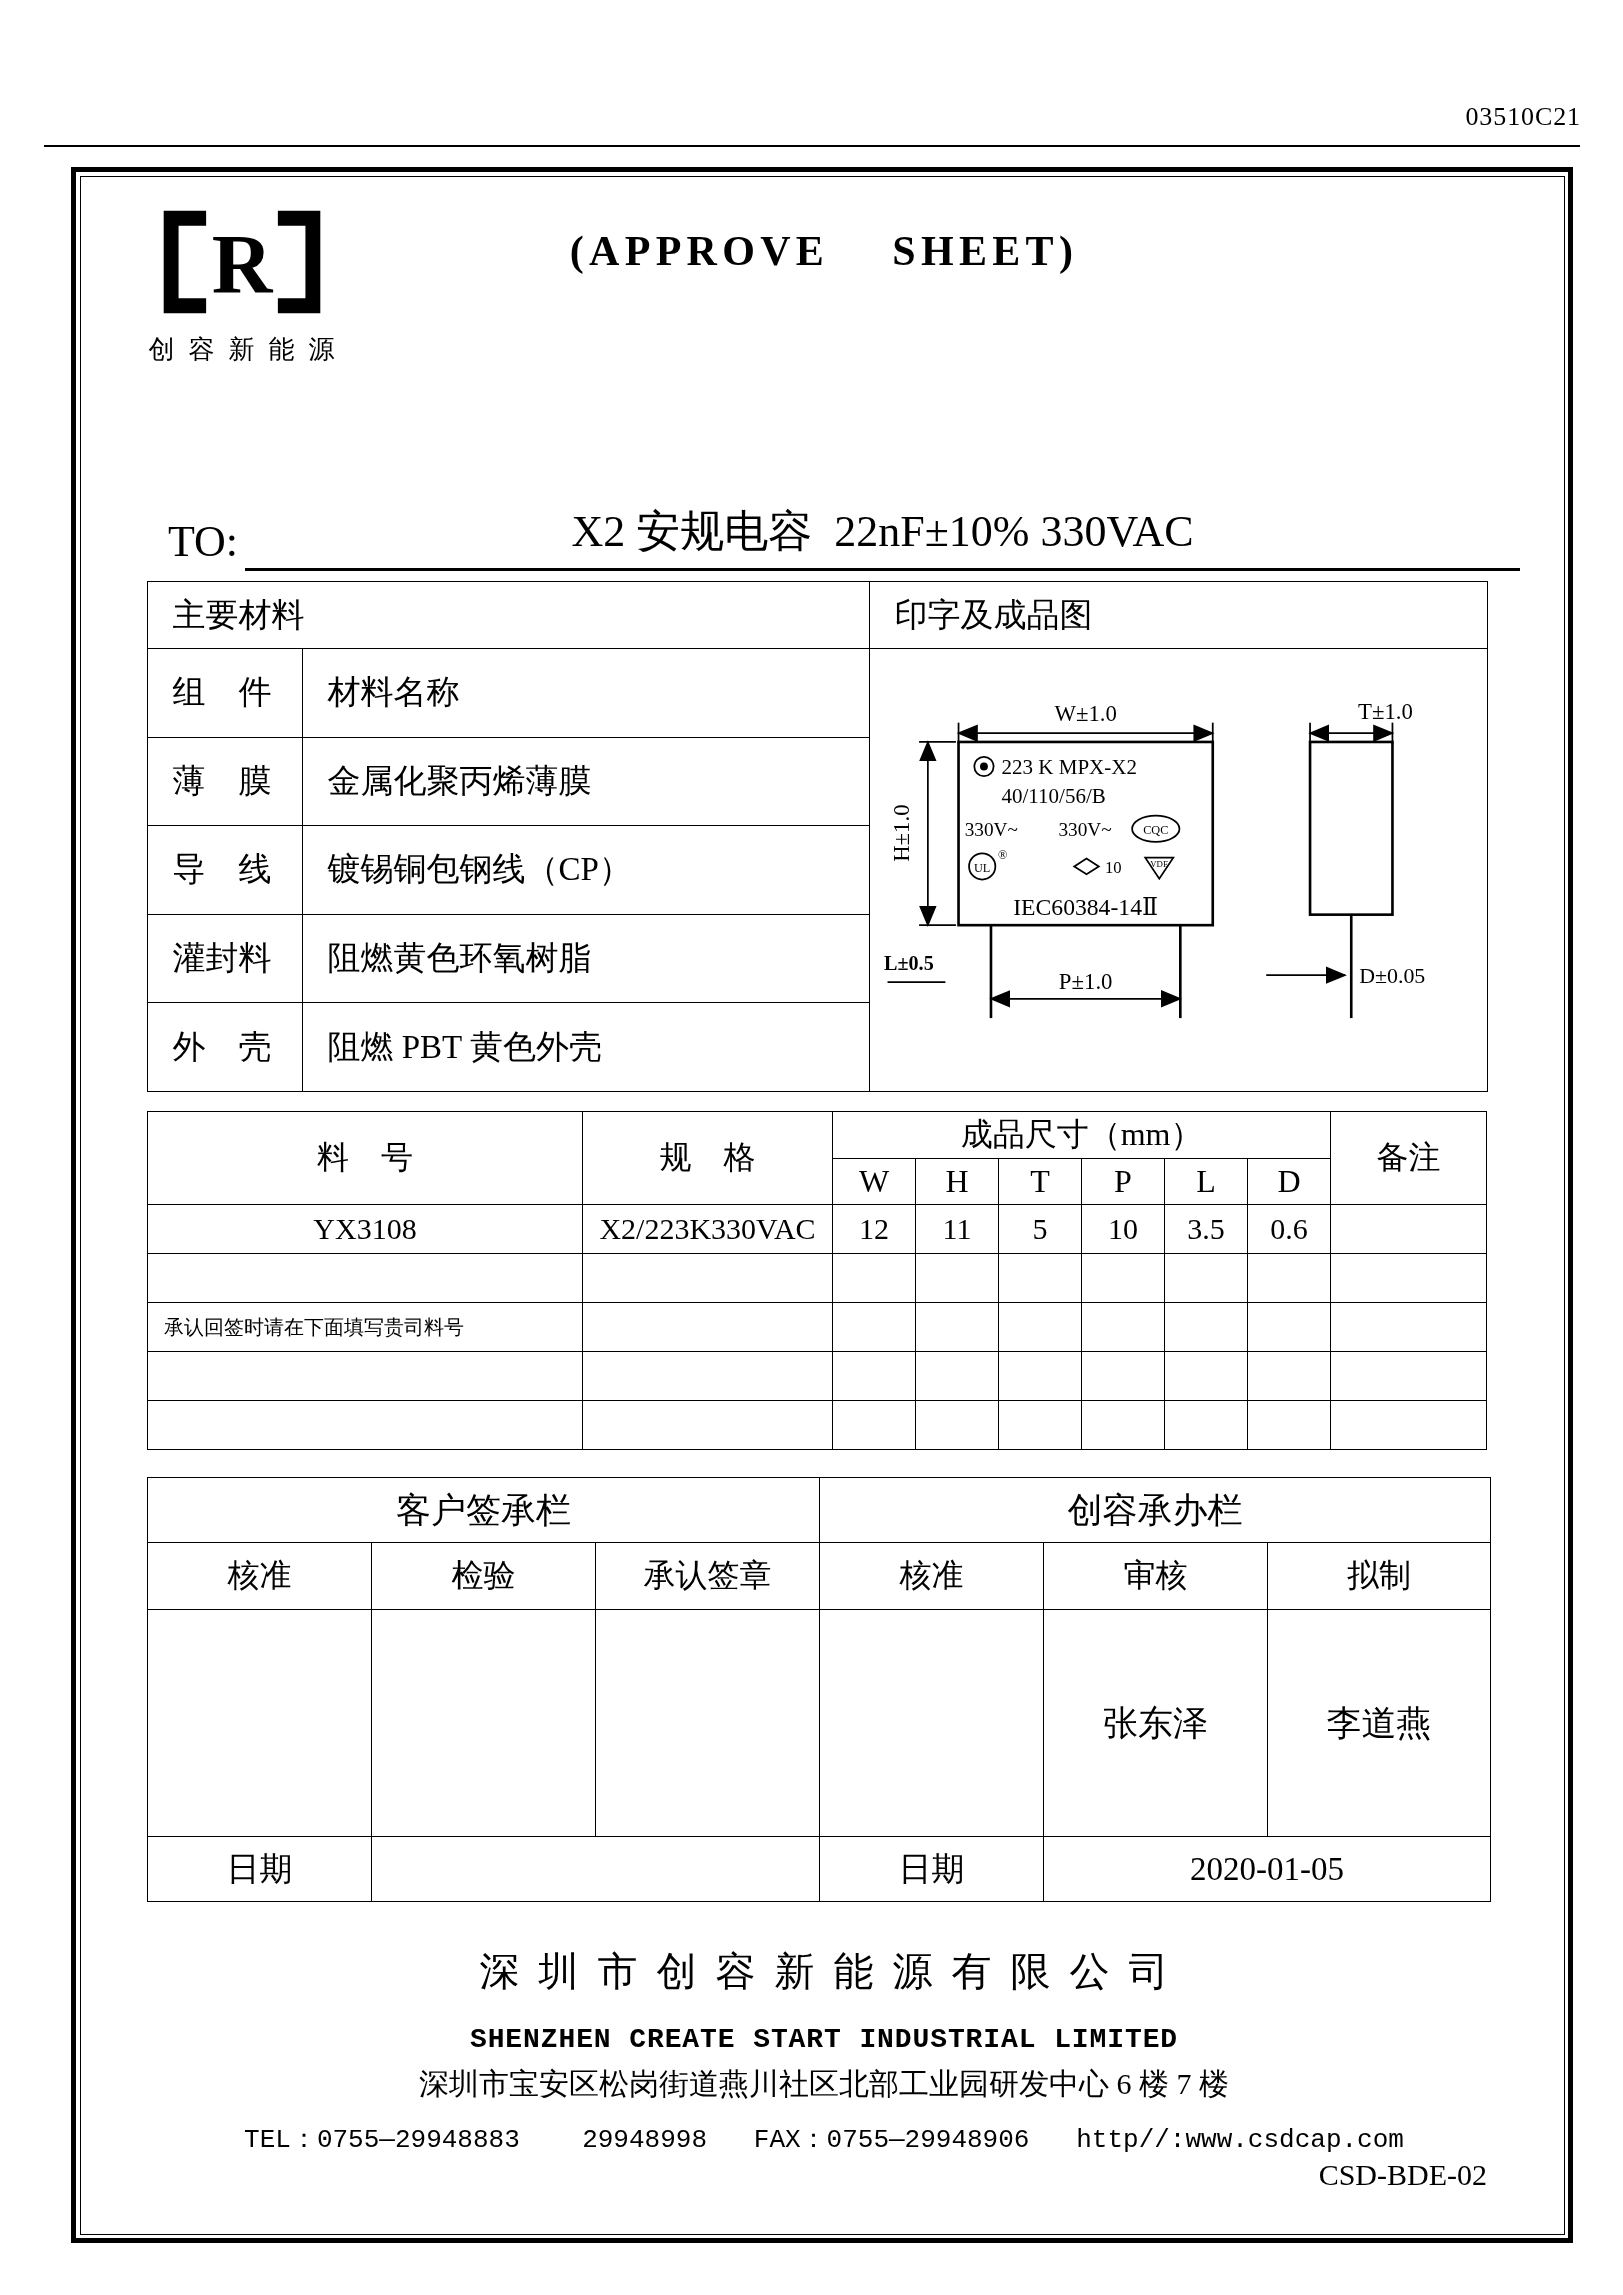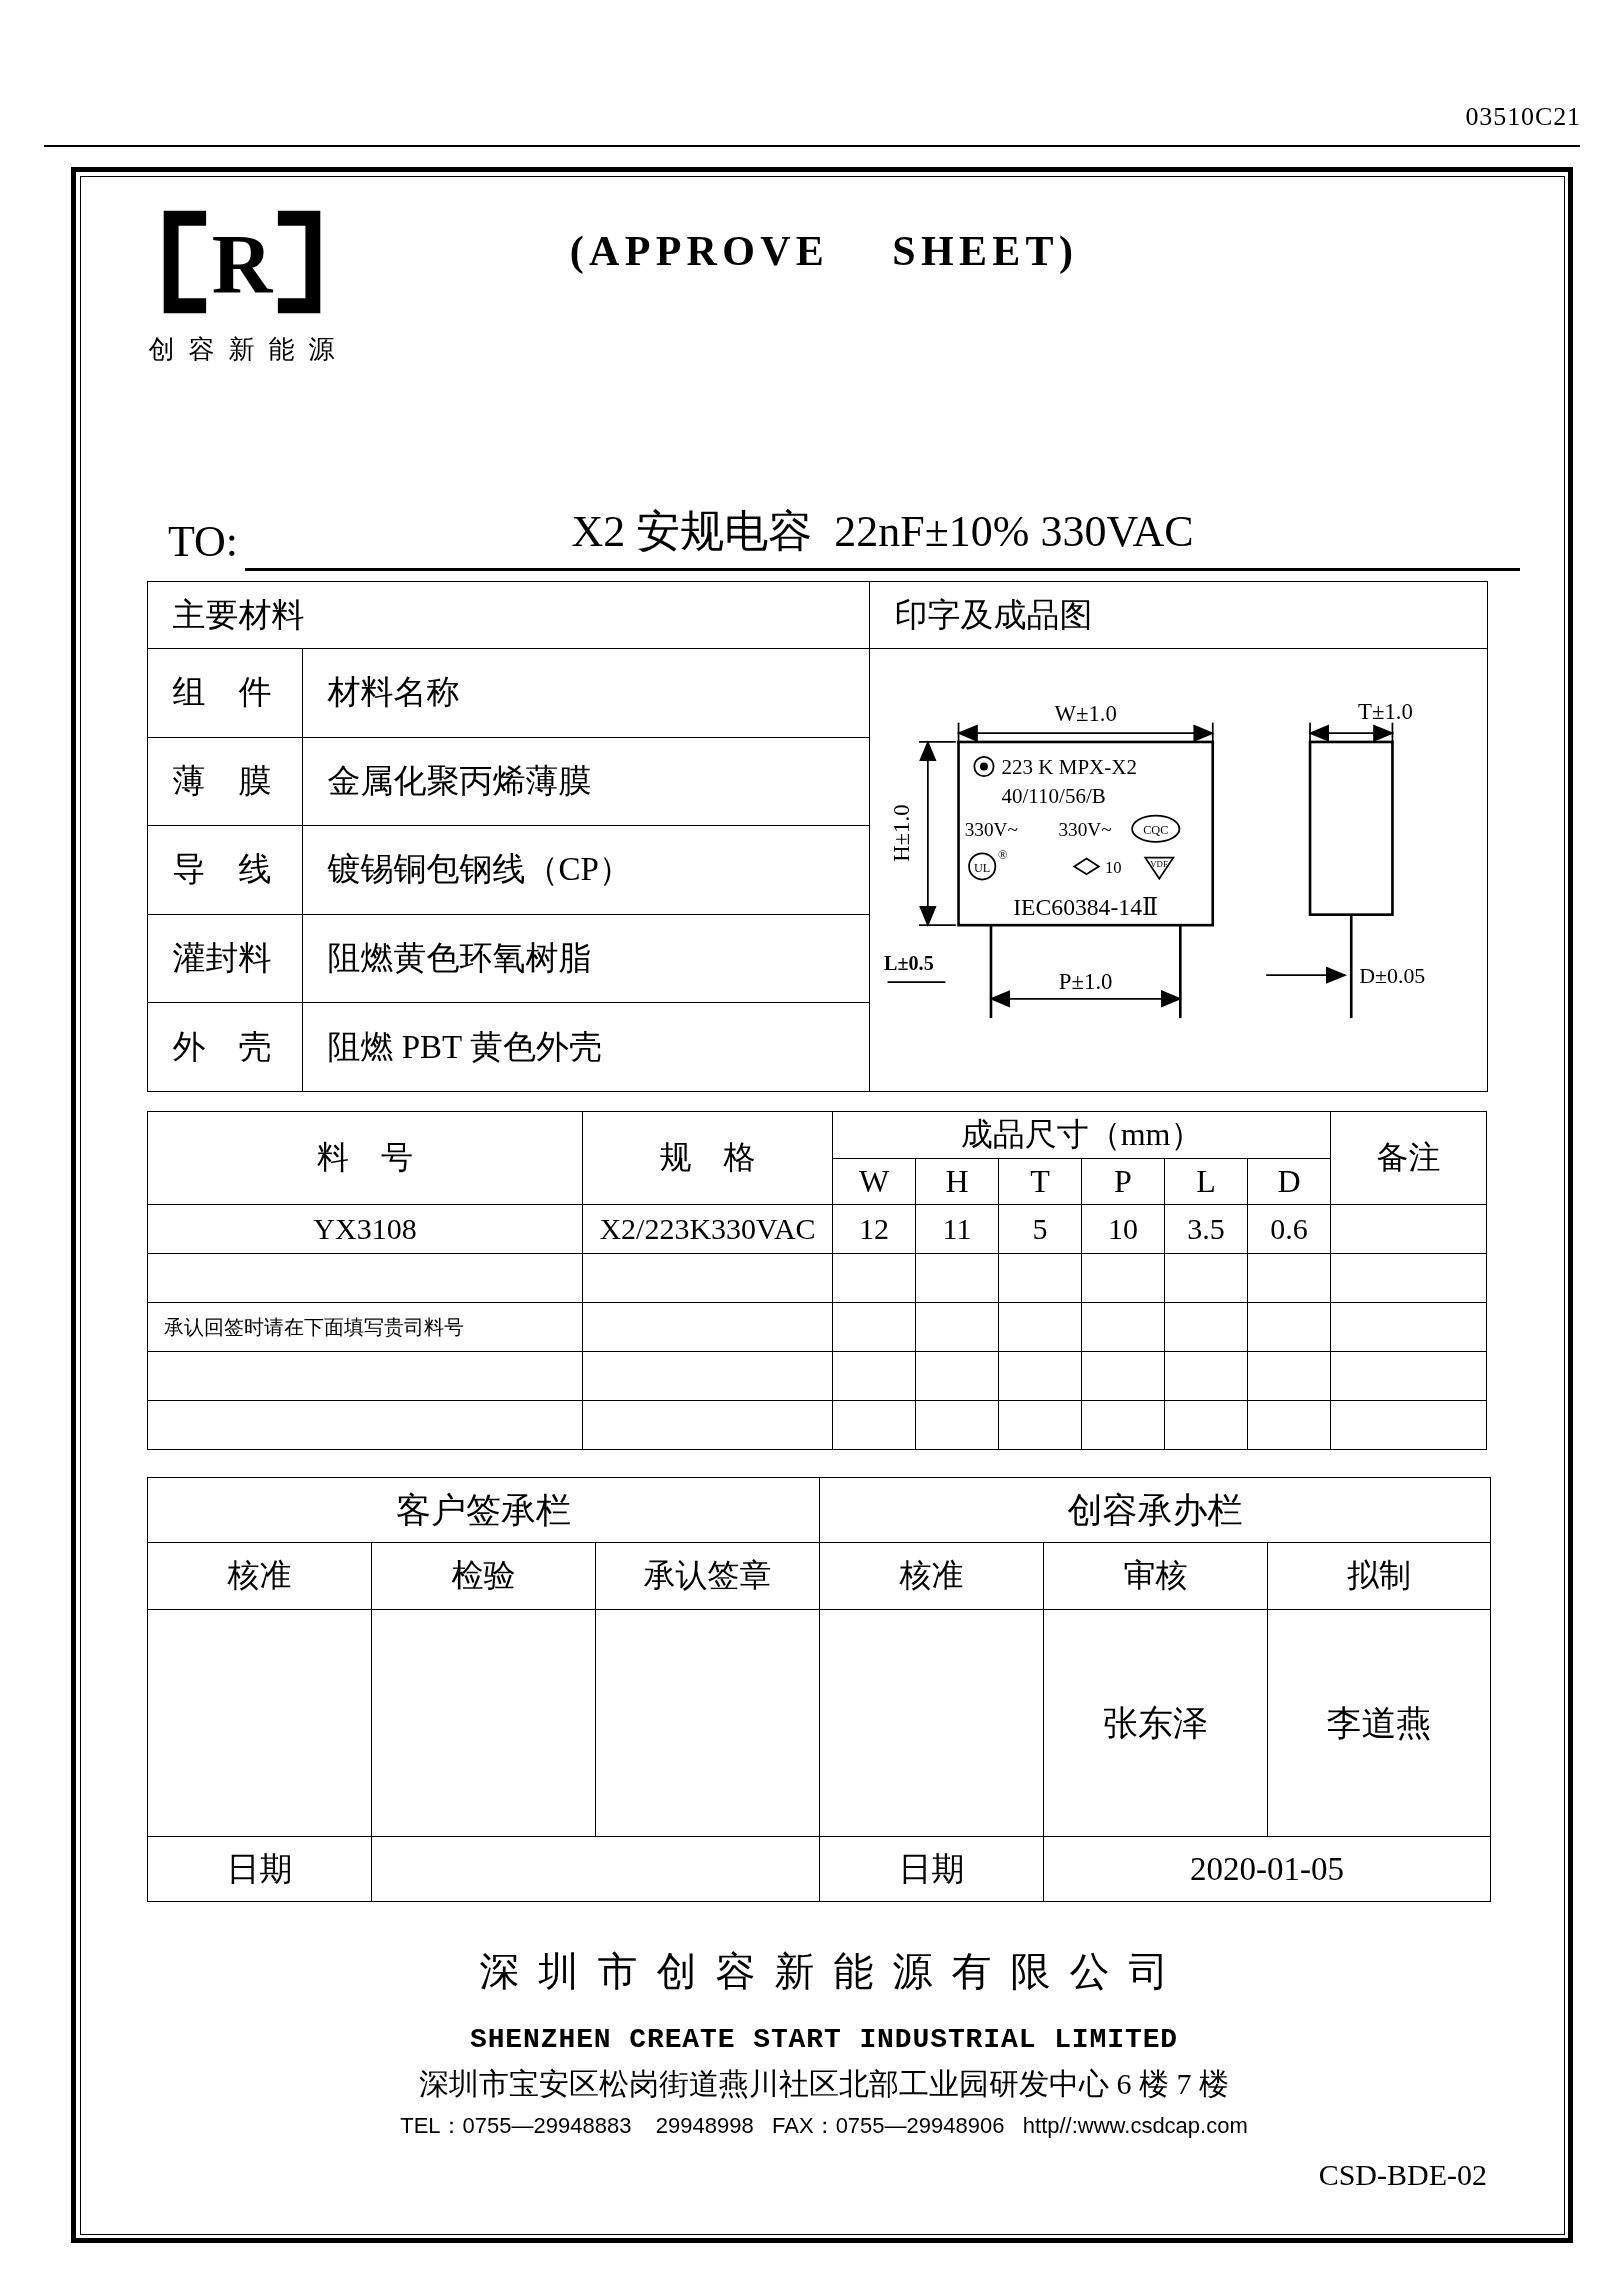--- a/index.html
+++ b/index.html
@@ -44,21 +44,21 @@
   .sign .hdr { font-size:35px; }
   .sign .sub { font-size:32px; }
   .r74 { height:65px; } .r259 { height:227px; }
   .sign .name { font-size:35px; }
   .sign .dateval { font-size:33px; }
 
   .footer { position:absolute; left:73px; top:1944px; width:1502px; text-align:center; }
   .f-cn { font-size:40px; letter-spacing:19px; margin-right:-19px; }
   .f-en { margin-top:24.5px; font-family:"Liberation Mono","DejaVu Sans Mono",monospace; font-size:28px; font-weight:bold; letter-spacing:0.9px; white-space:pre; }
   .f-addr { margin-top:9px; font-size:30px; }
-  .f-tel { margin-top:6px; font-family:Liberation Sans, sans-serif; font-size:22px; white-space:pre; }
+  .f-tel { margin-top:16px; font-family:Liberation Mono, monospace; font-size:26px; white-space:pre; }
   .form-code { position:absolute; right:136px; top:2158px; font-size:30px; }
 
   svg text { font-family:"Liberation Serif","DejaVu Serif",serif; }
 </style>
 </head>
 <body>
 
 <div class="page">
 
   <div class="doc-number">03510C21</div>

